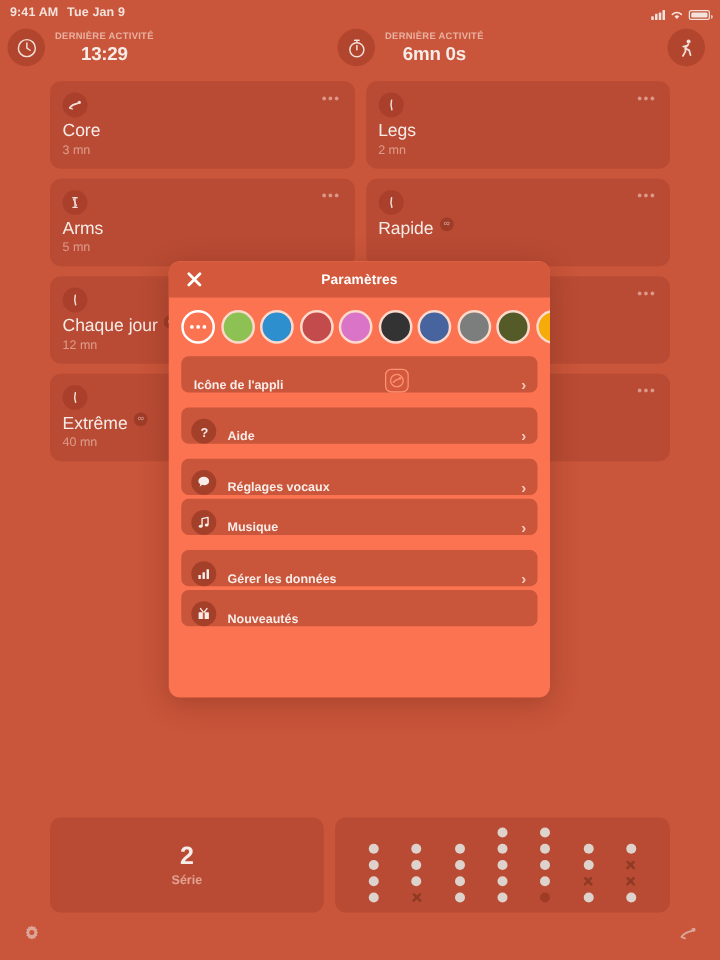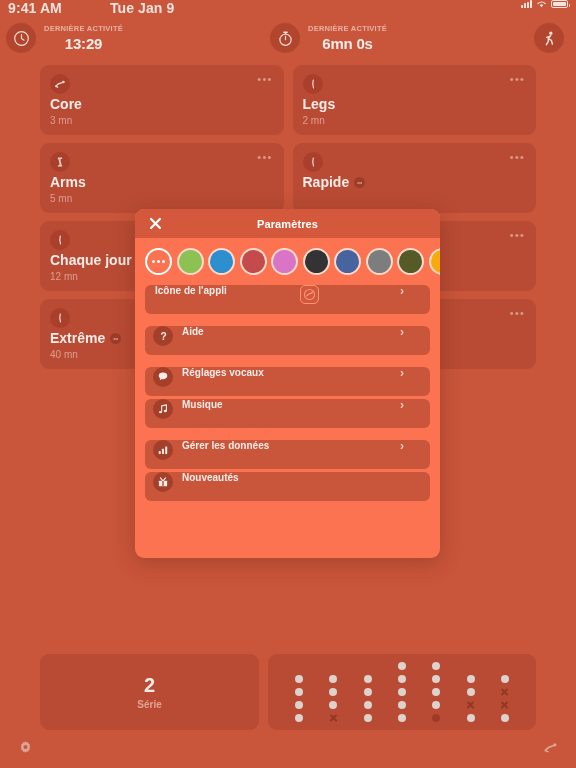--- a/index.html
+++ b/index.html
@@ -7,23 +7,23 @@
   body {
     font-family:"Liberation Sans", sans-serif;
     background:#c9553a;
     color:#fff;
     -webkit-font-smoothing:antialiased;
     position:relative;
   }
 
   
   .statusbar {
-    height:16px; display:flex; align-items:flex-start;
-    padding:0 8px; font-size:14px; font-weight:bold;
-    color:#f2e3dd; letter-spacing:.1px;gap:41px;
+    height:16px; display:flex; align-items:flex-end;
+    padding:0 8px; font-size:10px; font-weight:bold;
+    color:#f2e3dd; letter-spacing:.1px;
   }
   .sb-time { margin-right:7px; }
   .sb-date { font-weight:bold; }
   .sb-right { margin-left:auto; display:flex; align-items:center; gap:4px; }
   .sb-bars { display:flex; align-items:flex-end; gap:1px; height:8px; }
   .sb-bars i { width:2px; background:#f2e3dd; border-radius:.5px; display:block; }
   .sb-bars i:nth-child(1){height:3px}.sb-bars i:nth-child(2){height:5px}
   .sb-bars i:nth-child(3){height:6.5px}.sb-bars i:nth-child(4){height:8px}
   .sb-batt { width:17px; height:8px; border:1px solid #f2e3dd; border-radius:2px; position:relative; }
   .sb-batt::after{content:"";position:absolute;left:1px;top:1px;bottom:1px;right:1px;background:#f2e3dd;border-radius:1px;}
@@ -69,22 +69,22 @@
     background:rgba(150,48,30,.42);
     display:flex; align-items:center; justify-content:center;
   }
   .card-dots {
     position:absolute; top:9px; right:11px;
     color:rgba(255,230,222,.5); font-size:11px;
     letter-spacing:1.2px; line-height:1;
   }
   .card-title {
     position:absolute; left:10px; bottom:23px;
-    font-size:14px; font-weight:bold; color:#f6ece8;
-    display:flex; align-items:center; gap:5px;
+    font-size:14px; font-weight:normal; color:#f6ece8;
+    display:flex; gap:5px;
   }
   .card-sub {
     position:absolute; left:10px; bottom:9px;
     font-size:10px; font-weight:normal; color:rgba(255,226,216,.52);
   }
   .inf-badge {
     width:11px; height:11px; border-radius:50%;
     background:rgba(110,35,20,.35);
     display:inline-flex; align-items:center; justify-content:center;
     font-size:7px; color:rgba(255,226,216,.6);
@@ -126,22 +126,22 @@
     position:absolute; inset:0; display:flex;
     align-items:center; justify-content:center; gap:1.7px;
   }
   .sw-dots i { width:3.4px; height:3.4px; border-radius:50%; background:#fff; display:block; }
 
   .rows { padding:0 10px; flex:1 1 auto; }
   .grp { margin-bottom:12px; }
   .grp.tight { margin-bottom:3px; }
   .row {
     background:#c9553a; border-radius:6px;
-    height:29px; display:flex; align-items:flex-start;
-    padding:0 26px 0 8px; position:relative;
+    height:29px; display:flex; align-items:flex-end;
+    padding:0 9px 0 8px; position:relative;
     margin-bottom:3px;
   }
   .row:last-child { margin-bottom:0; }
   .row-ico {
     width:20px; height:20px; border-radius:50%;
     background:rgba(120,38,22,.45);
     display:flex; align-items:center; justify-content:center;
     margin-right:9px; flex:0 0 20px;
   }
   .row-label { font-size:10px; font-weight:bold; color:#f7ece8; }

